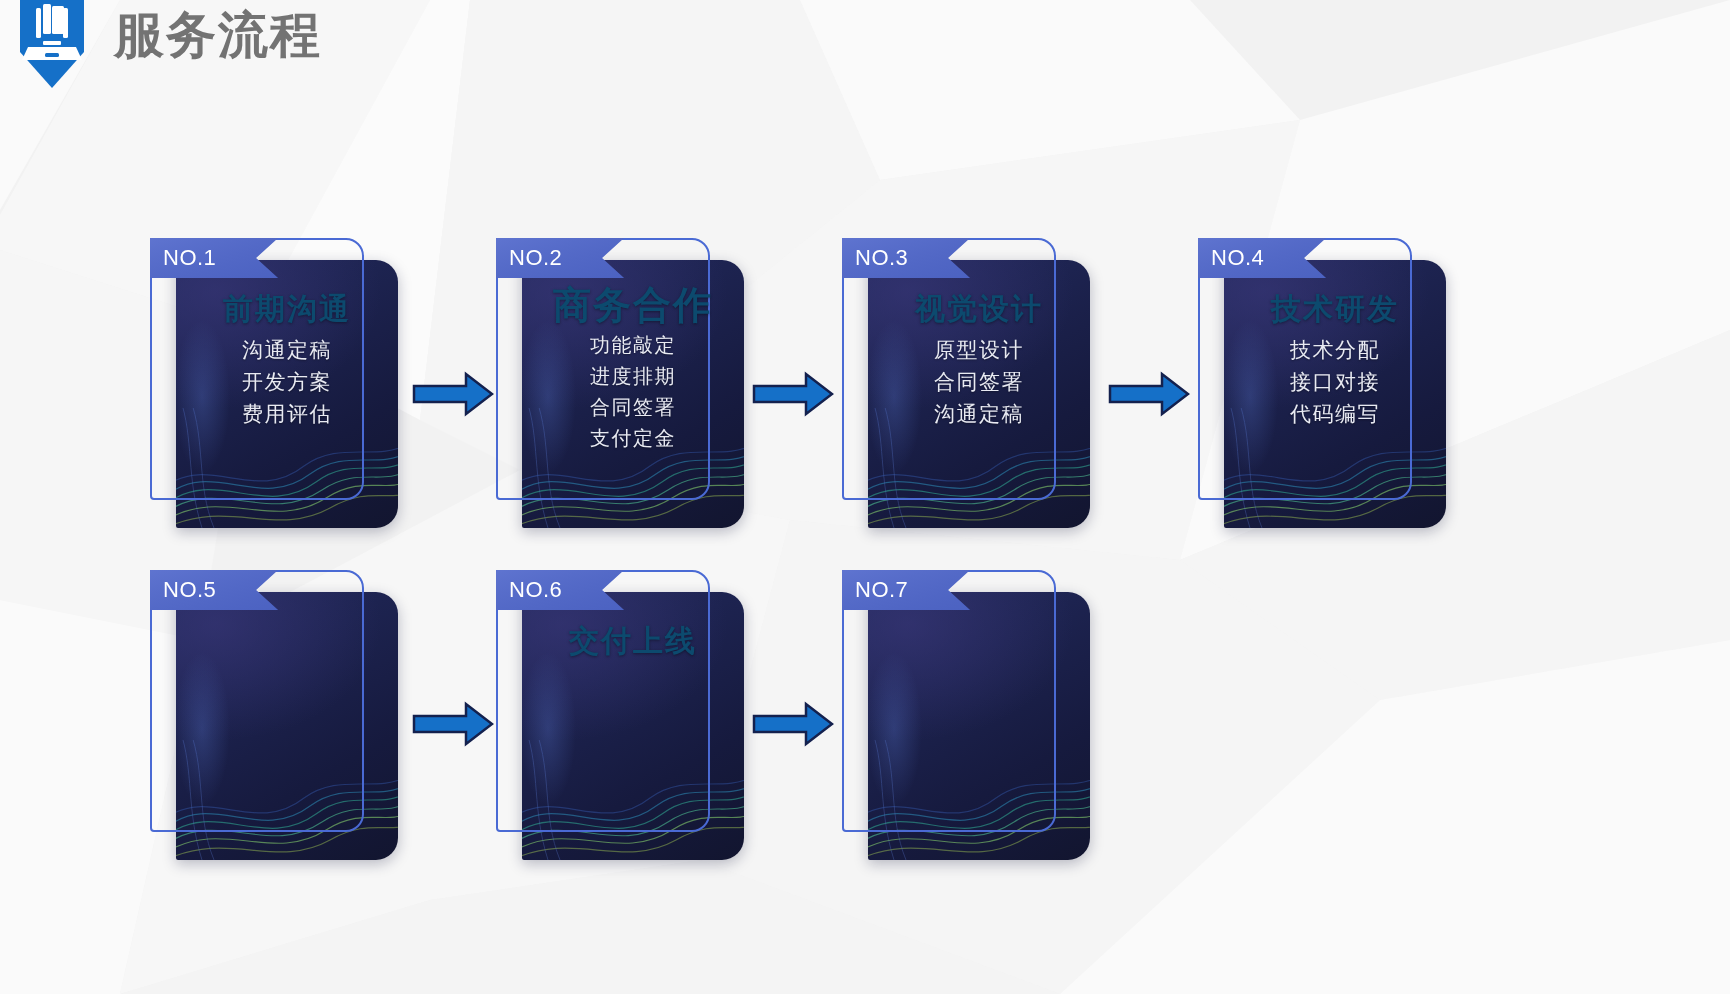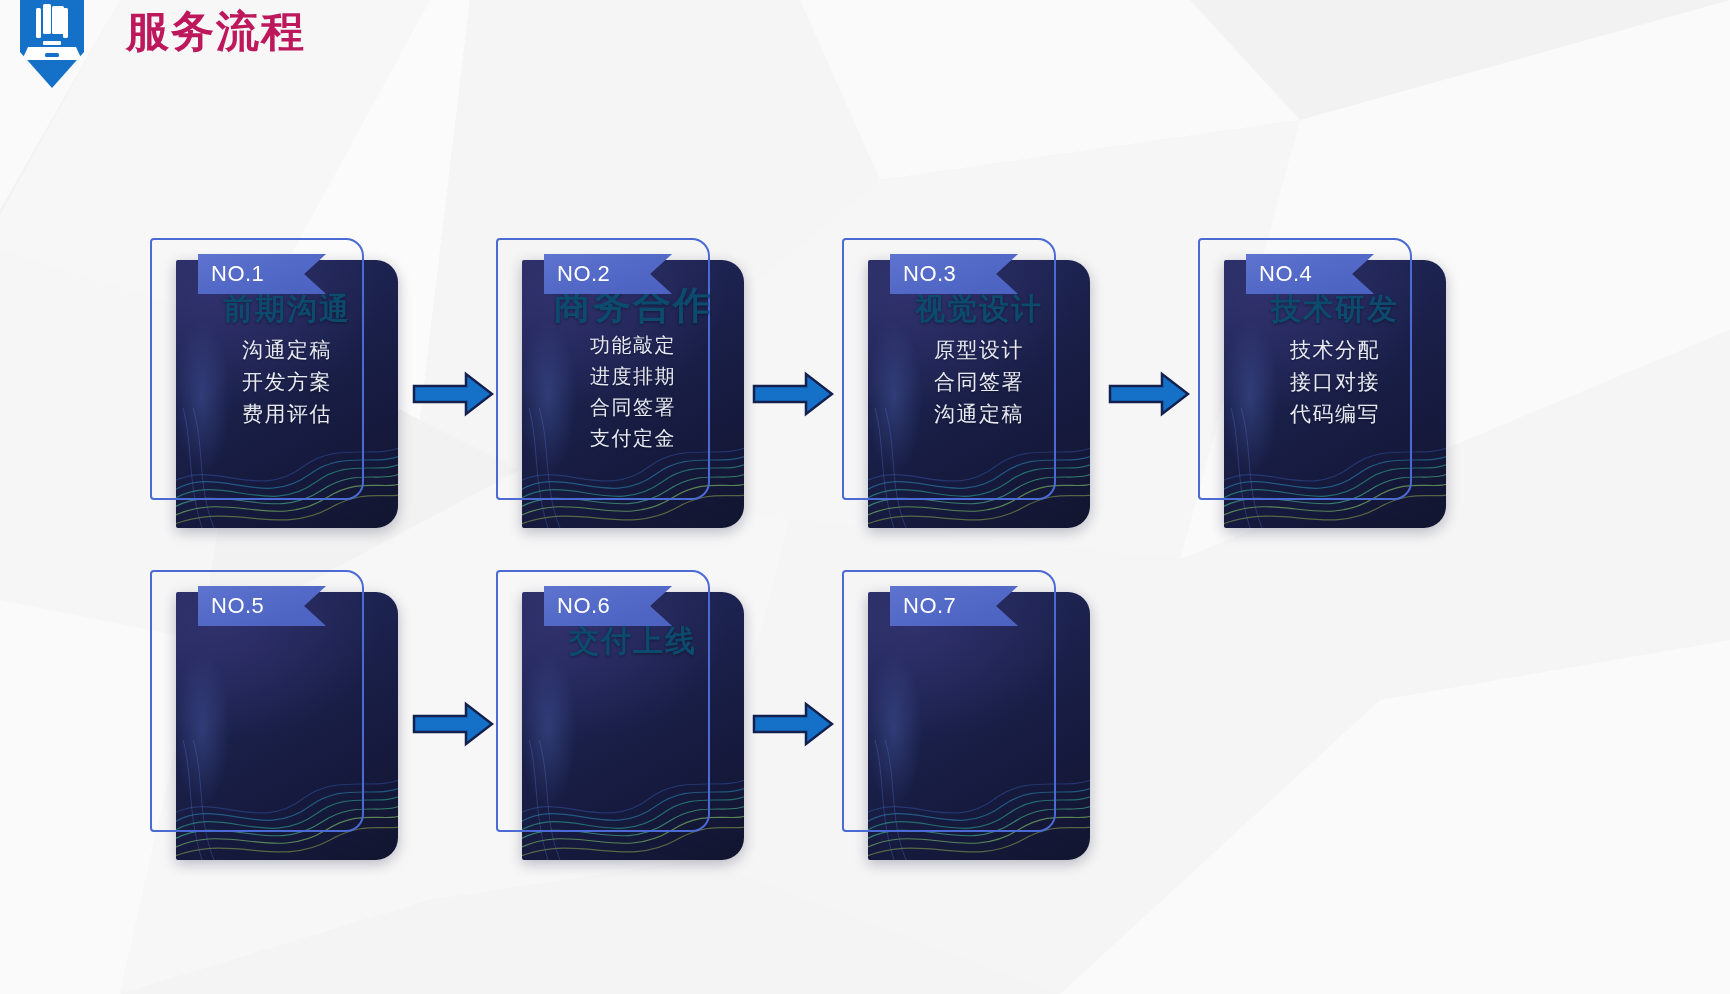--- a/index.html
+++ b/index.html
@@ -14,22 +14,22 @@
   #bg-poly { position:absolute; inset:0; width:1730px; height:994px; z-index:0; }
 
   
   .header { position:absolute; left:0; top:0; z-index:5; display:flex; align-items:flex-start; }
   .pin {
     position:relative; width:76px; height:88px; margin-left:14px;
     display:flex; align-items:flex-start; justify-content:center;
   }
   .pin svg { position:absolute; left:0; top:0; }
   .page-title {
-    font-size:43px; font-weight:bold; color:#be185d; letter-spacing:2px;
-    margin-left:36px; margin-top:8px; line-height:1.1; white-space:nowrap;
+    font-size:50px; font-weight:bold; color:#737373; letter-spacing:2px;
+    margin-left:24px; margin-top:8px; line-height:1.1; white-space:nowrap;
   }
 
   
   .flow { position:absolute; left:0; top:0; width:1730px; height:994px; z-index:3; }
 
   .card-wrap { position:absolute; width:248px; height:290px; }
 
   
   .frame {
     position:absolute; left:0; top:0; width:214px; height:262px;
@@ -65,22 +65,22 @@
   .card-item {
     font-size:21px; color:#e8eaf2; letter-spacing:1.5px; line-height:1.1;
     text-shadow:0 1px 2px rgba(0,0,0,.35);
   }
   .card-items.four .card-item { font-size:20px; }
   .card-content.four { padding-top:26px; }
   .card-content.four .card-title { font-size:38px; margin-bottom:10px; }
 
   
   .badge {
-    position:absolute; left:0; top:16px; z-index:6; height:44px;
-    display:flex; align-items:center;padding-left:48px;
+    position:absolute; left:0; top:0; z-index:6; height:44px;
+    display:flex; align-items:center;
   }
   .badge .flag { position:relative; width:128px; height:44px; }
   .badge .flag svg { position:absolute; left:0; top:0; }
   .badge .no-text {
     position:absolute; left:13px; top:0; height:40px; line-height:40px;
     font-size:22px; color:#fff; letter-spacing:.5px; font-weight:normal;
   }
 
   
   .arrow { position:absolute; width:82px; height:48px; z-index:4; }

